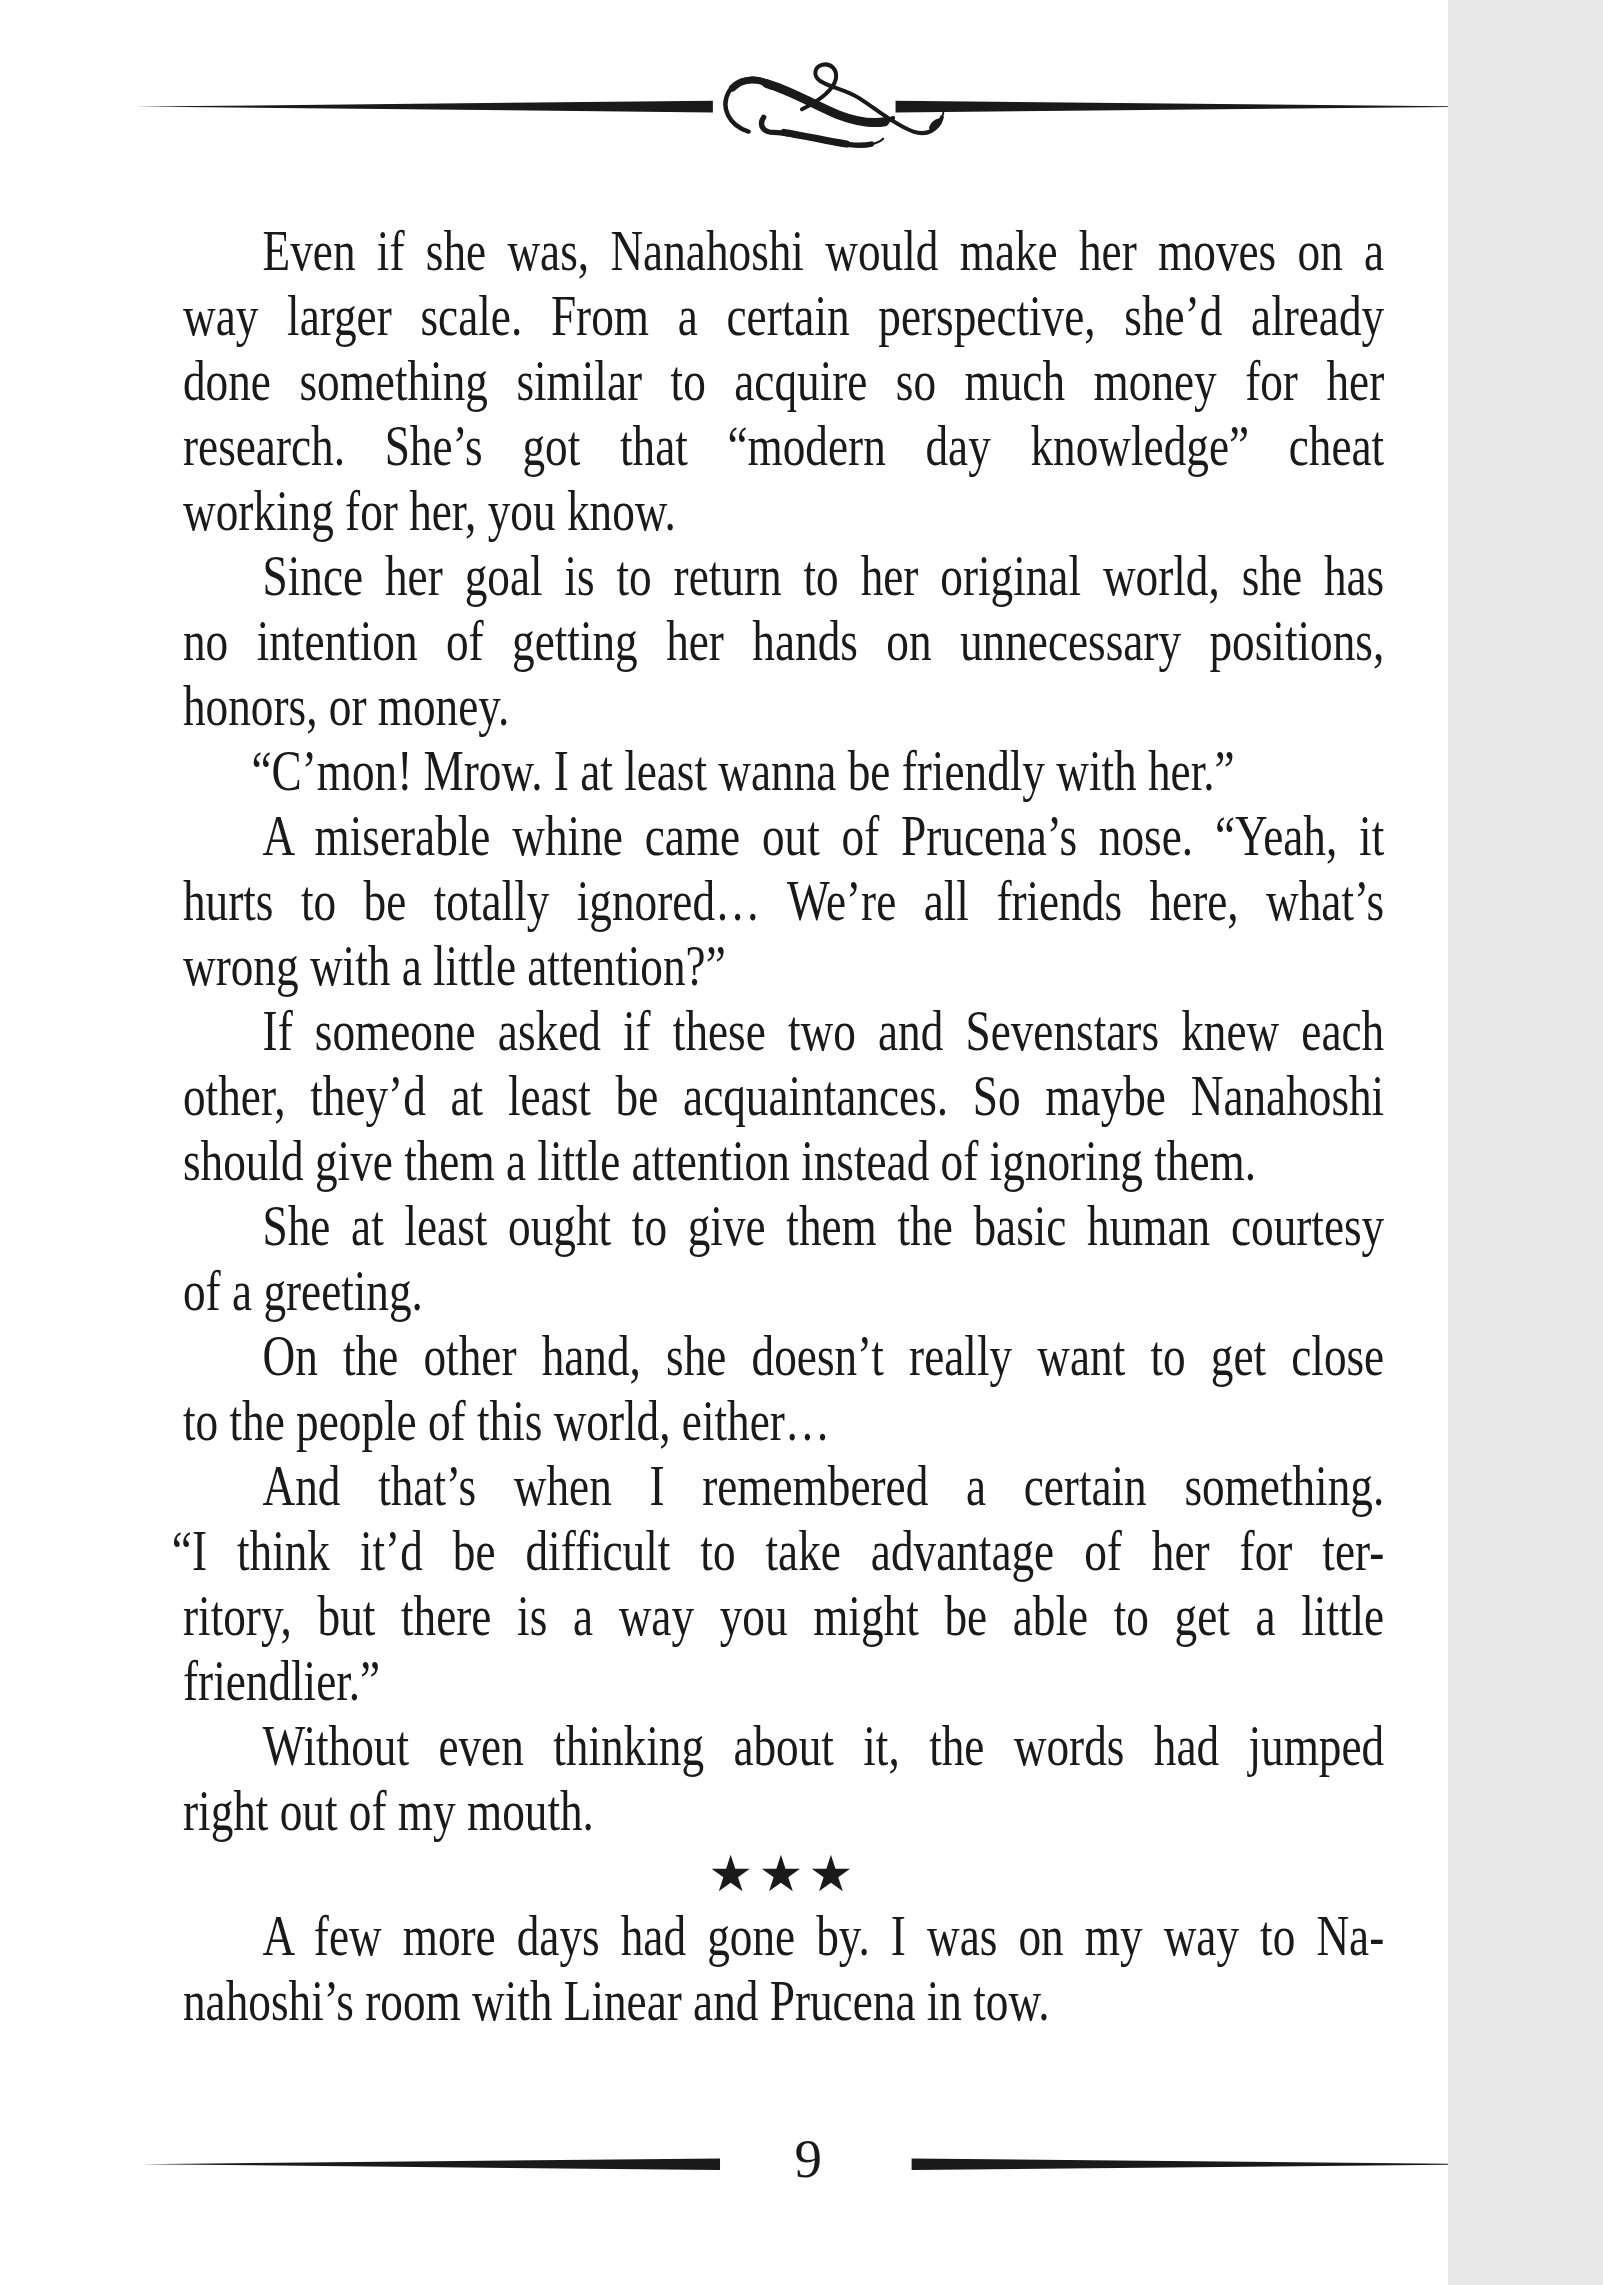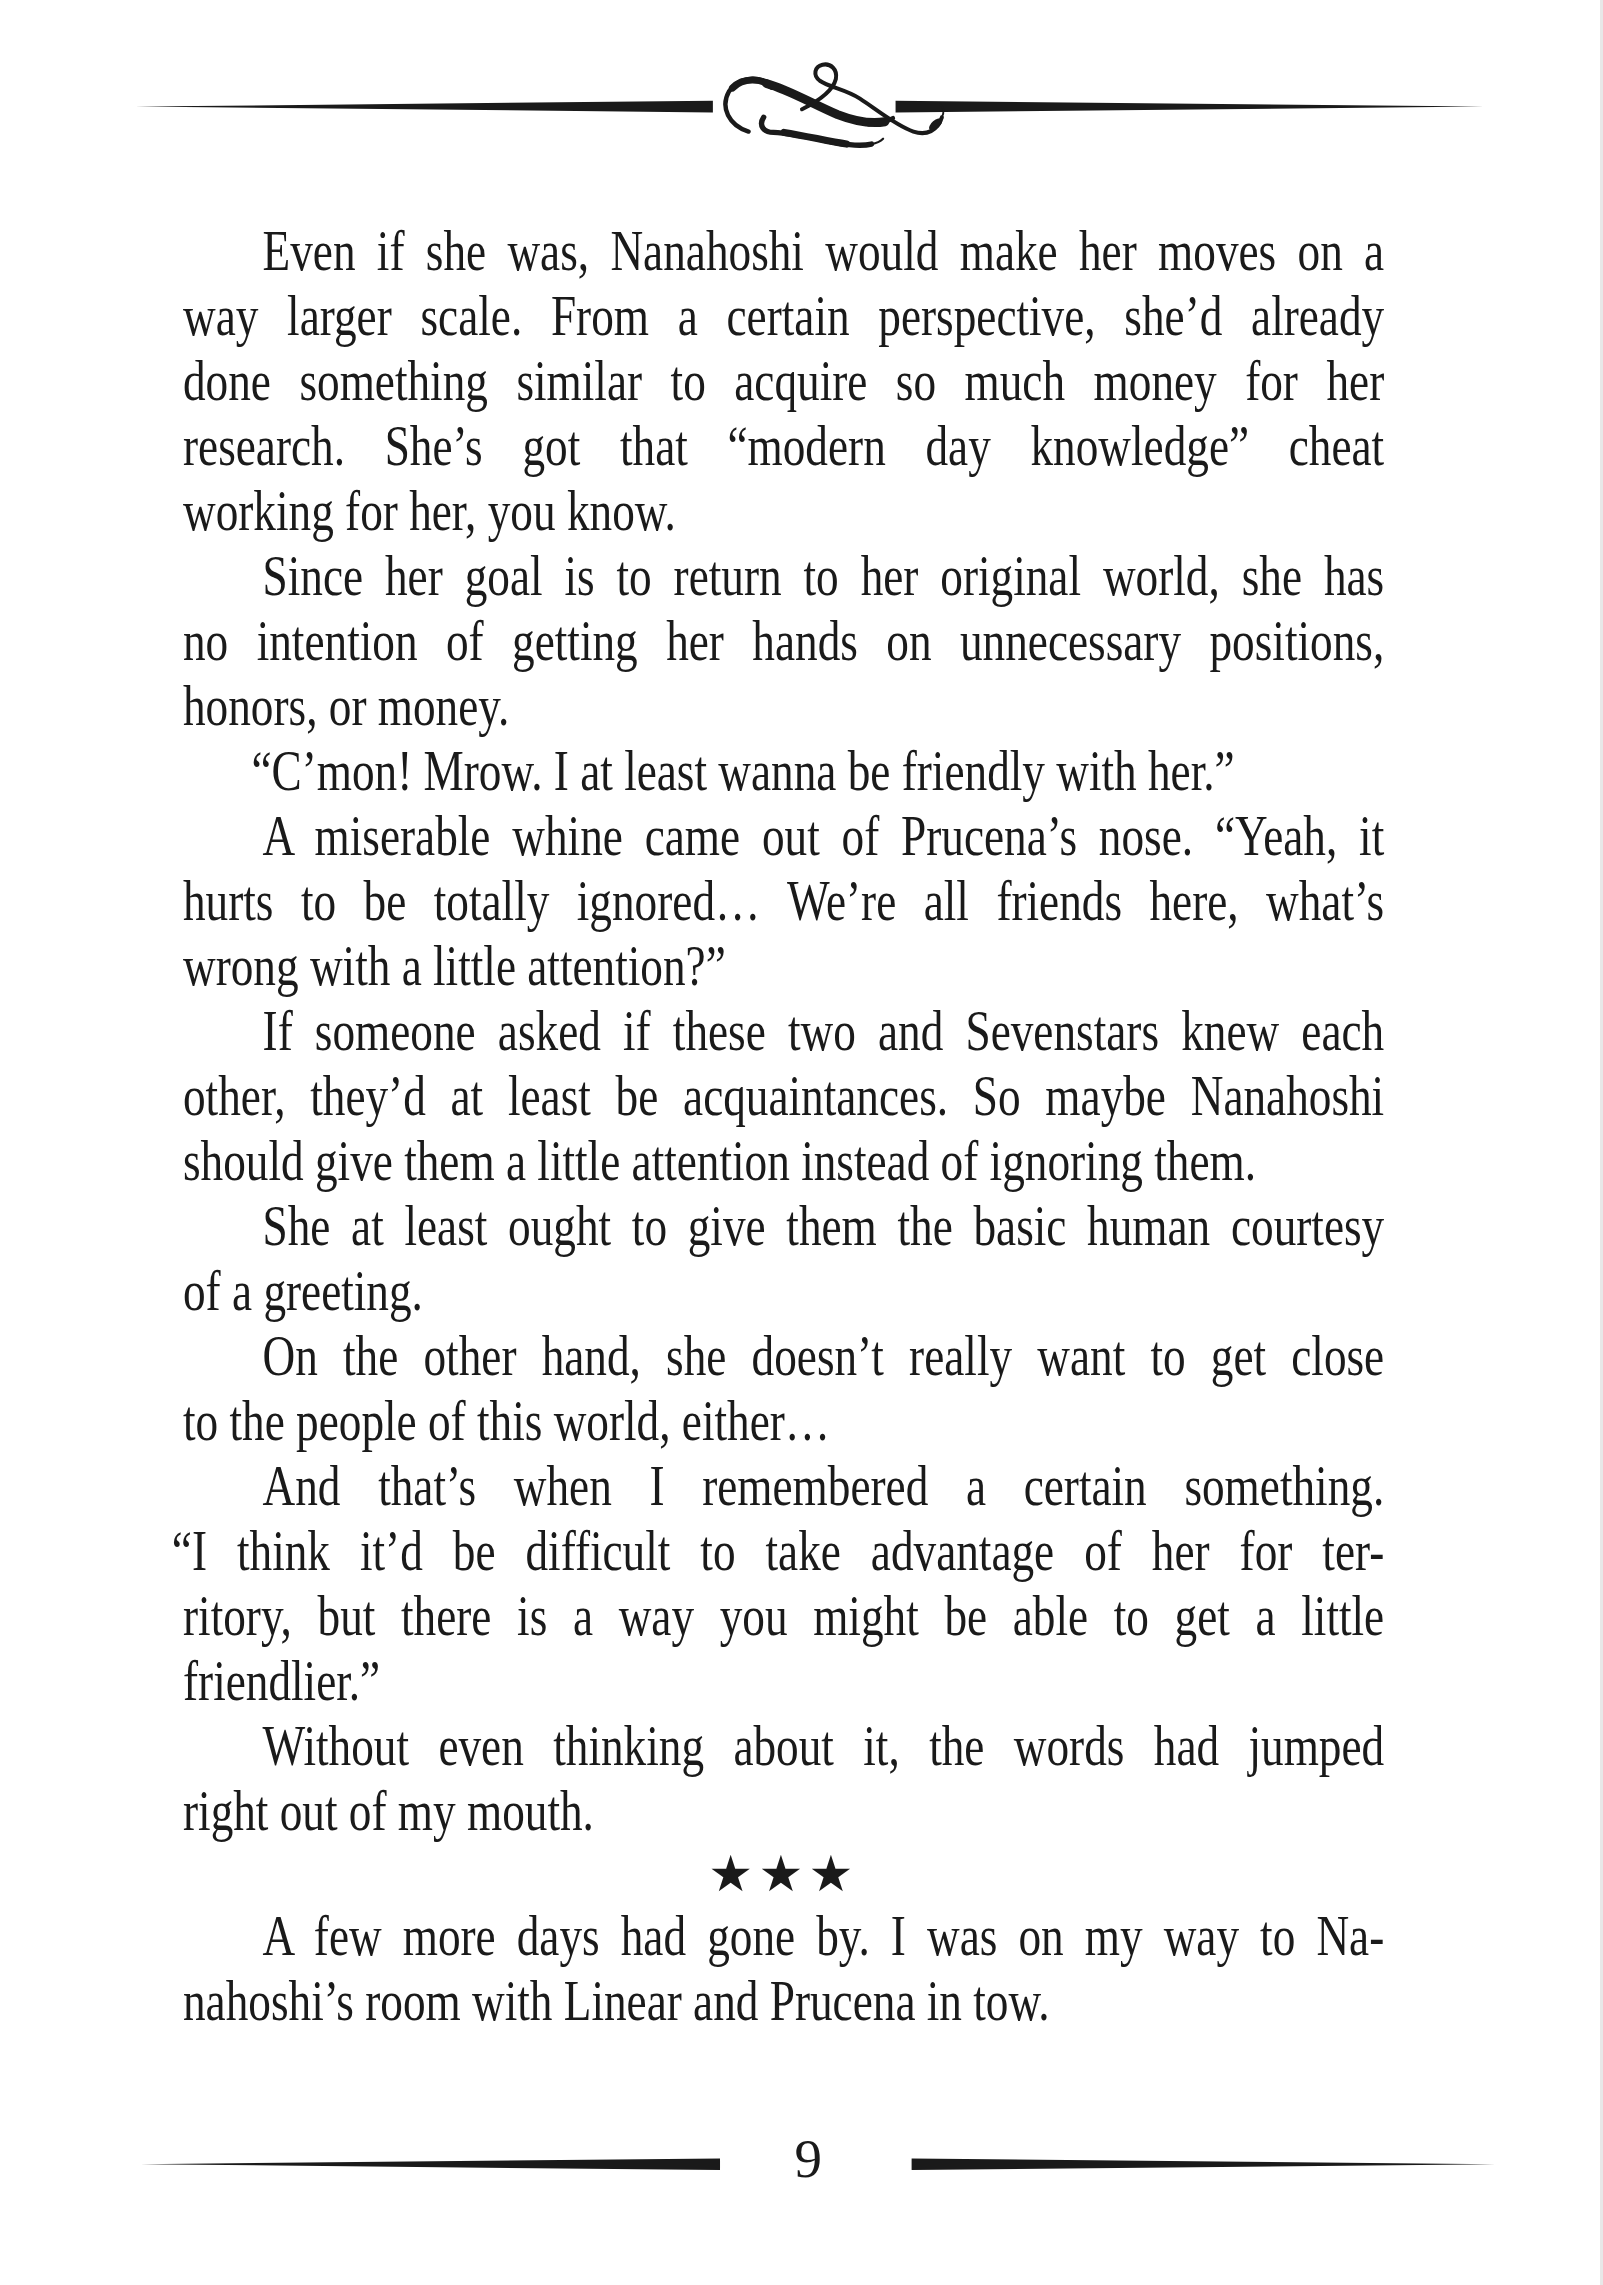--- a/index.html
+++ b/index.html
@@ -1,18 +1,18 @@
 <!DOCTYPE html>
 <html style="font-size:14.3px"><head>
 <meta charset="utf-8">
 <style>
   html,body{margin:0;padding:0;background:#e8e8e8;}
   .page{
     position:relative;
-    width:1600px;height:2286px;
+    width:1448px;height:2286px;
     background:#ffffff;
     font-family:"Liberation Serif", serif;
     color:#1a1a1a;
     overflow:hidden;
   }
   svg{display:block;}
   .rule-svg{position:absolute;left:0;}
   .textblock{
     position:absolute;
     left:183px;

